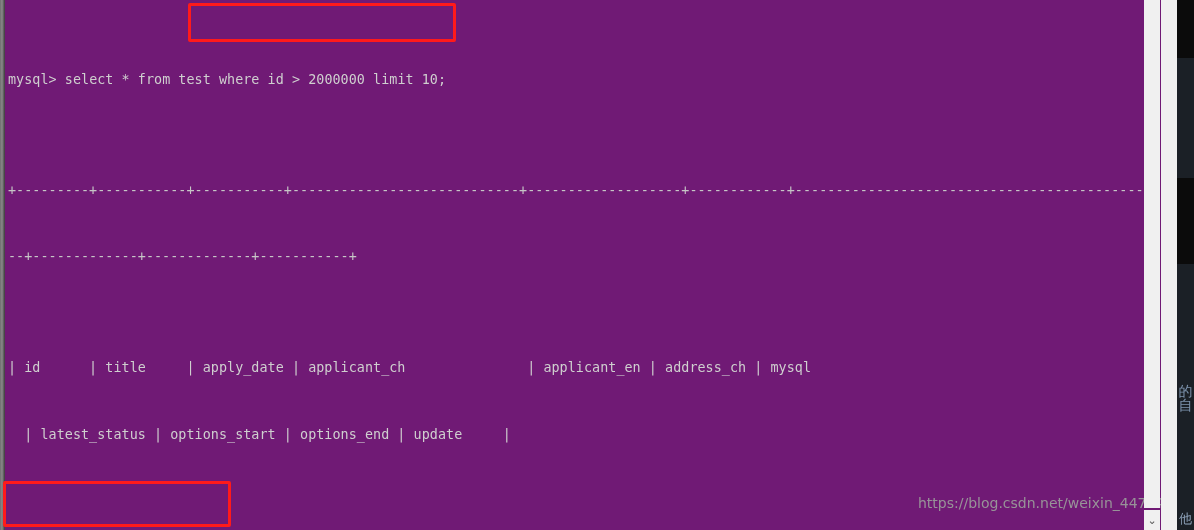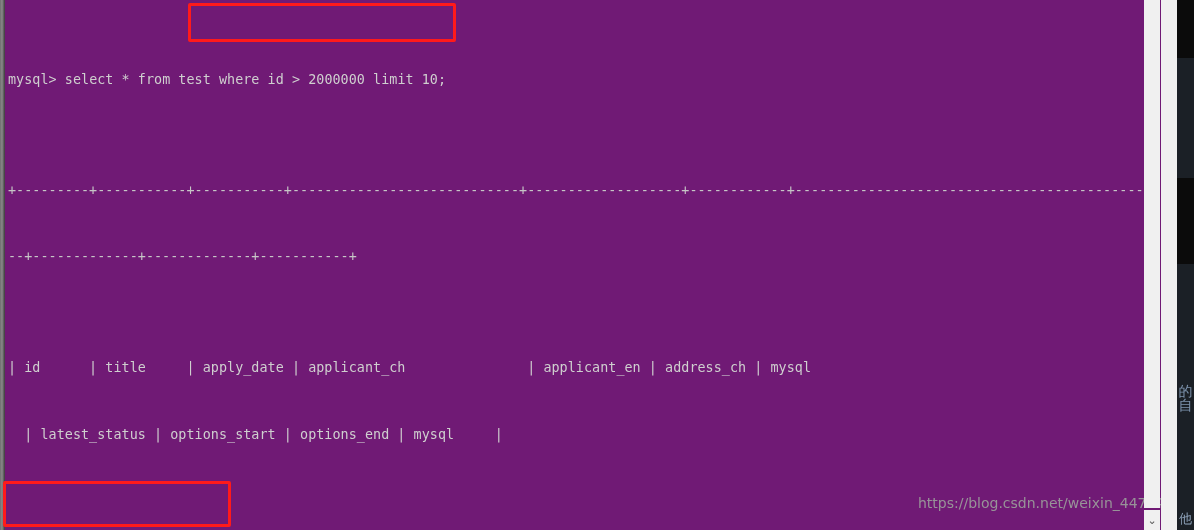--- a/index.html
+++ b/index.html
@@ -89,21 +89,21 @@
   <div id="console">
     
     <div class="ln"><span>mysql&gt; </span><span>select * from test where id &gt; 2000000 limit 10;</span></div>
 
     
     <div class="ln sep">+---------+-----------+-----------+----------------------------+-------------------+------------+--------------------------------------------+</div>
     <div class="ln sep">--+-------------+-------------+-----------+</div>
 
     
     <div class="ln">| id      | title     | apply_date | applicant_ch               | applicant_en | address_ch | mysql</div>
-    <div class="ln">  | latest_status | options_start | options_end | mysql     |</div>
+    <div class="ln">  | latest_status | options_start | options_end | update     |</div>
 
     
     
     
 
     
     
 
     
     

